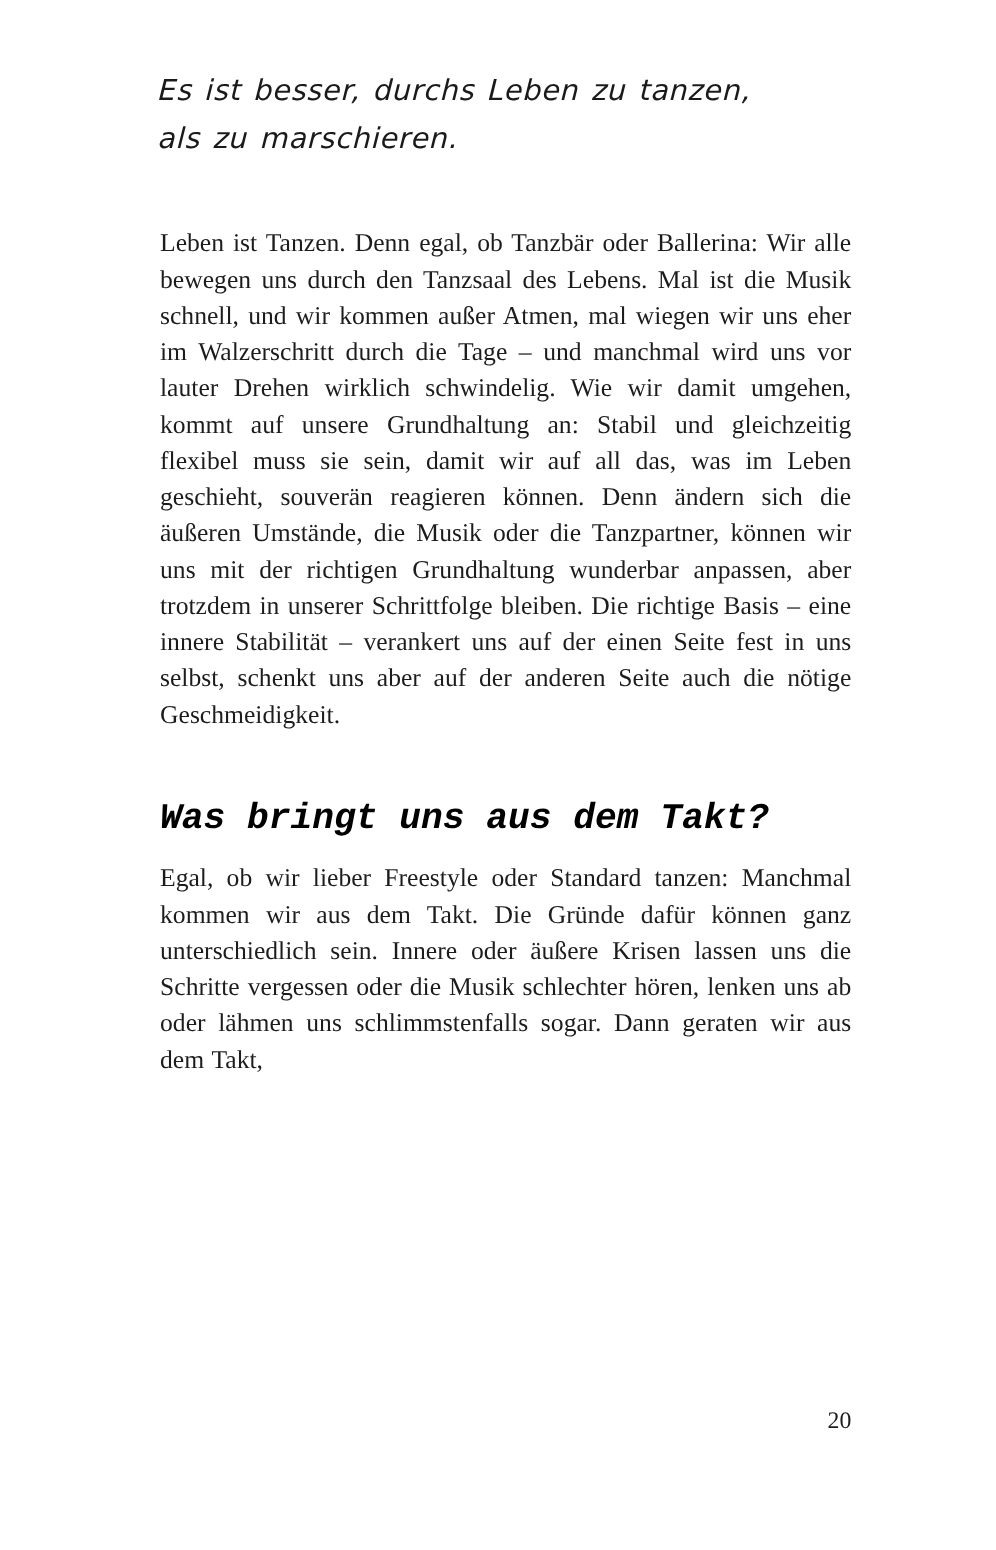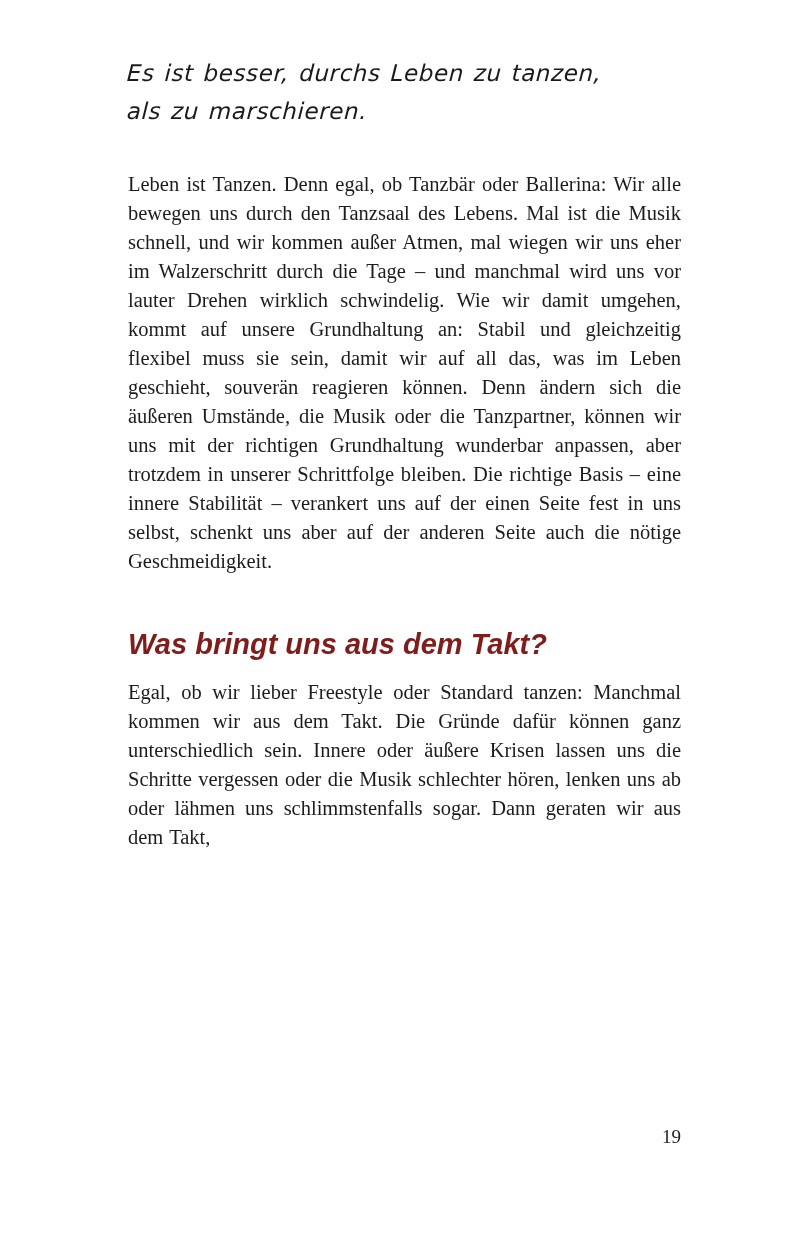--- a/index.html
+++ b/index.html
@@ -76,36 +76,36 @@
     font-size: 20.5px;
     line-height: 29px;
     color: #1c1c1c;
     text-align: justify;
     text-justify: inter-word;
     margin: 0;
     hyphens: manual;
   }
 
   .body-text.first {
-    margin-top: 40px;
+    margin-top: 51px;
   }
 
   .body-text.after-heading {
     margin-top: 16px;
     word-spacing: 1.1px;
   }
 
   
   .section-heading {
-    font-family: Liberation Sans, sans-serif;
+    font-family: Liberation Mono, monospace;
     font-style: italic;
     font-weight: bold;
     font-size: 29px;
     line-height: 36px;
-    color: #7f1d1d;
+    color: #000000;
     margin: 0;
     padding-top: 50px;
   }
 
   
   .folio {
     position: absolute;
     left: 128px;
     top: 1125px;
     width: 553px;
@@ -130,15 +130,15 @@
     </div>
 
     <p class="body-text first">Leben ist Tanzen. Denn egal, ob Tanzbär oder Ballerina: Wir alle bewegen uns durch den Tanzsaal des Lebens. Mal ist die Musik schnell, und wir kommen außer Atmen, mal wiegen wir uns eher im Walzerschritt durch die Tage – und manchmal wird uns vor lauter Drehen wirklich schwindelig. Wie wir damit umgehen, kommt auf unsere Grundhaltung an: Stabil und gleichzeitig flexibel muss sie sein, damit wir auf all das, was im Leben geschieht, souverän reagieren können. Denn ändern sich die äußeren Umstände, die Musik oder die Tanzpartner, können wir uns mit der richtigen Grundhaltung wunderbar anpassen, aber trotzdem in unserer Schrittfolge bleiben. Die richtige Basis – eine innere Stabilität – verankert uns auf der einen Seite fest in uns selbst, schenkt uns aber auf der anderen Seite auch die nötige Geschmeidigkeit.</p>
 
     <h2 class="section-heading">Was bringt uns aus dem Takt?</h2>
 
     <p class="body-text after-heading">Egal, ob wir lieber Freestyle oder Standard tanzen: Manchmal kommen wir aus dem Takt. Die Gründe dafür können ganz unterschiedlich sein. Innere oder äußere Krisen lassen uns die Schritte vergessen oder die Musik schlechter hören, lenken uns ab oder lähmen uns schlimmstenfalls sogar. Dann geraten wir aus dem Takt,</p>
 
   </div>
 
-  <div class="folio">19</div>
+  <div class="folio">20</div>
 
 </div>
 
 </body></html>

